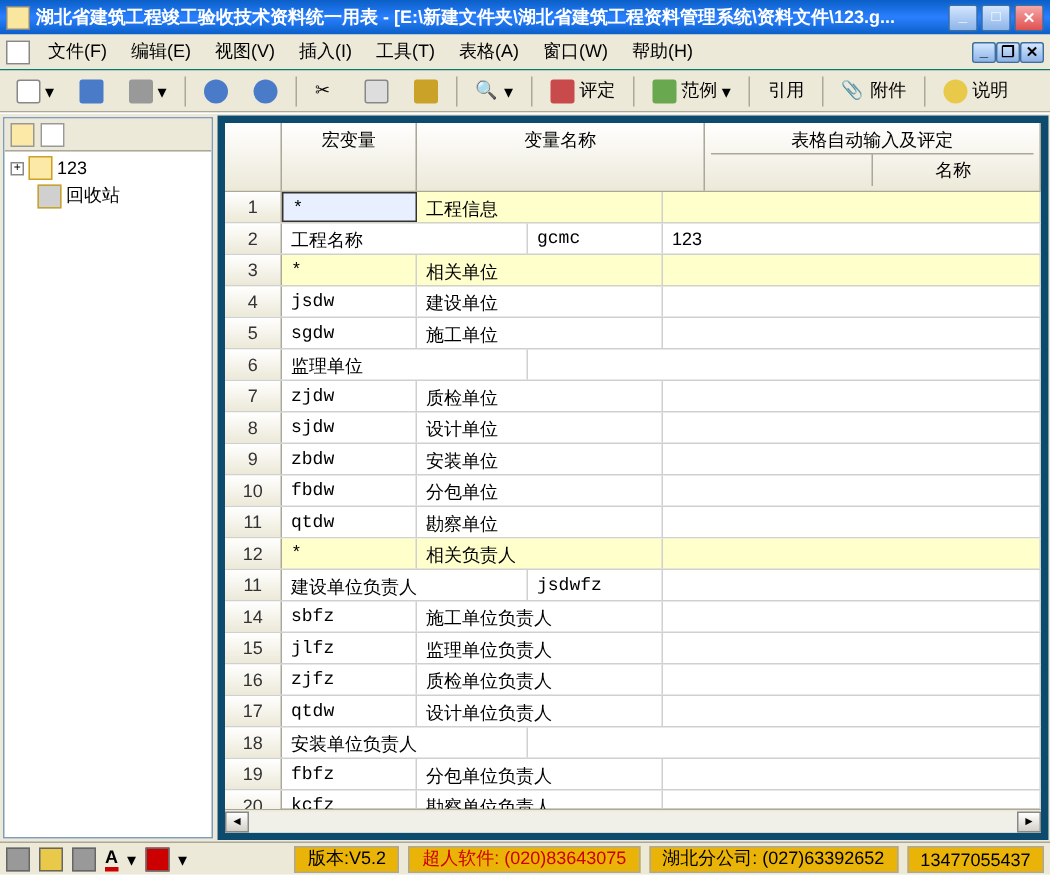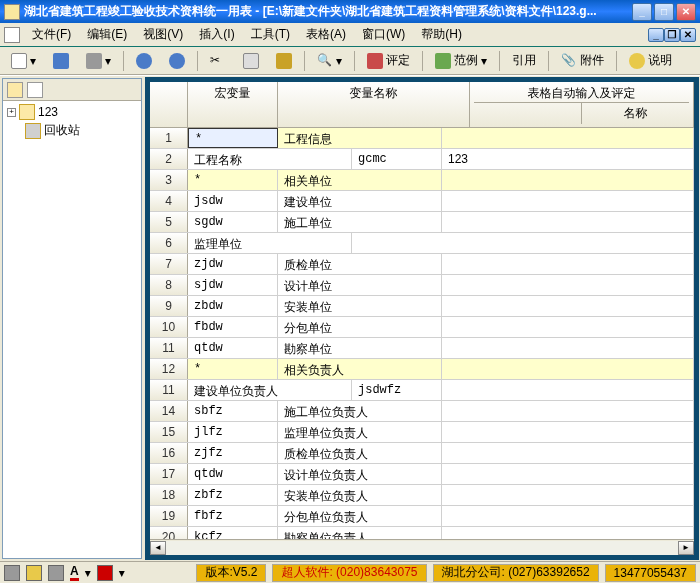--- a/index.html
+++ b/index.html
@@ -271,21 +271,20 @@
           <div class="cell c3"></div>
         </div>
         <div class="row">
           <div class="cell rownum">17</div>
           <div class="cell c1">qtdw</div>
           <div class="cell c2">设计单位负责人</div>
           <div class="cell c3"></div>
         </div>
         <div class="row">
           <div class="cell rownum">18</div>
-          <div class="cell c1">zbfz</div>
           <div class="cell c2">安装单位负责人</div>
           <div class="cell c3"></div>
         </div>
         <div class="row">
           <div class="cell rownum">19</div>
           <div class="cell c1">fbfz</div>
           <div class="cell c2">分包单位负责人</div>
           <div class="cell c3"></div>
         </div>
         <div class="row">

